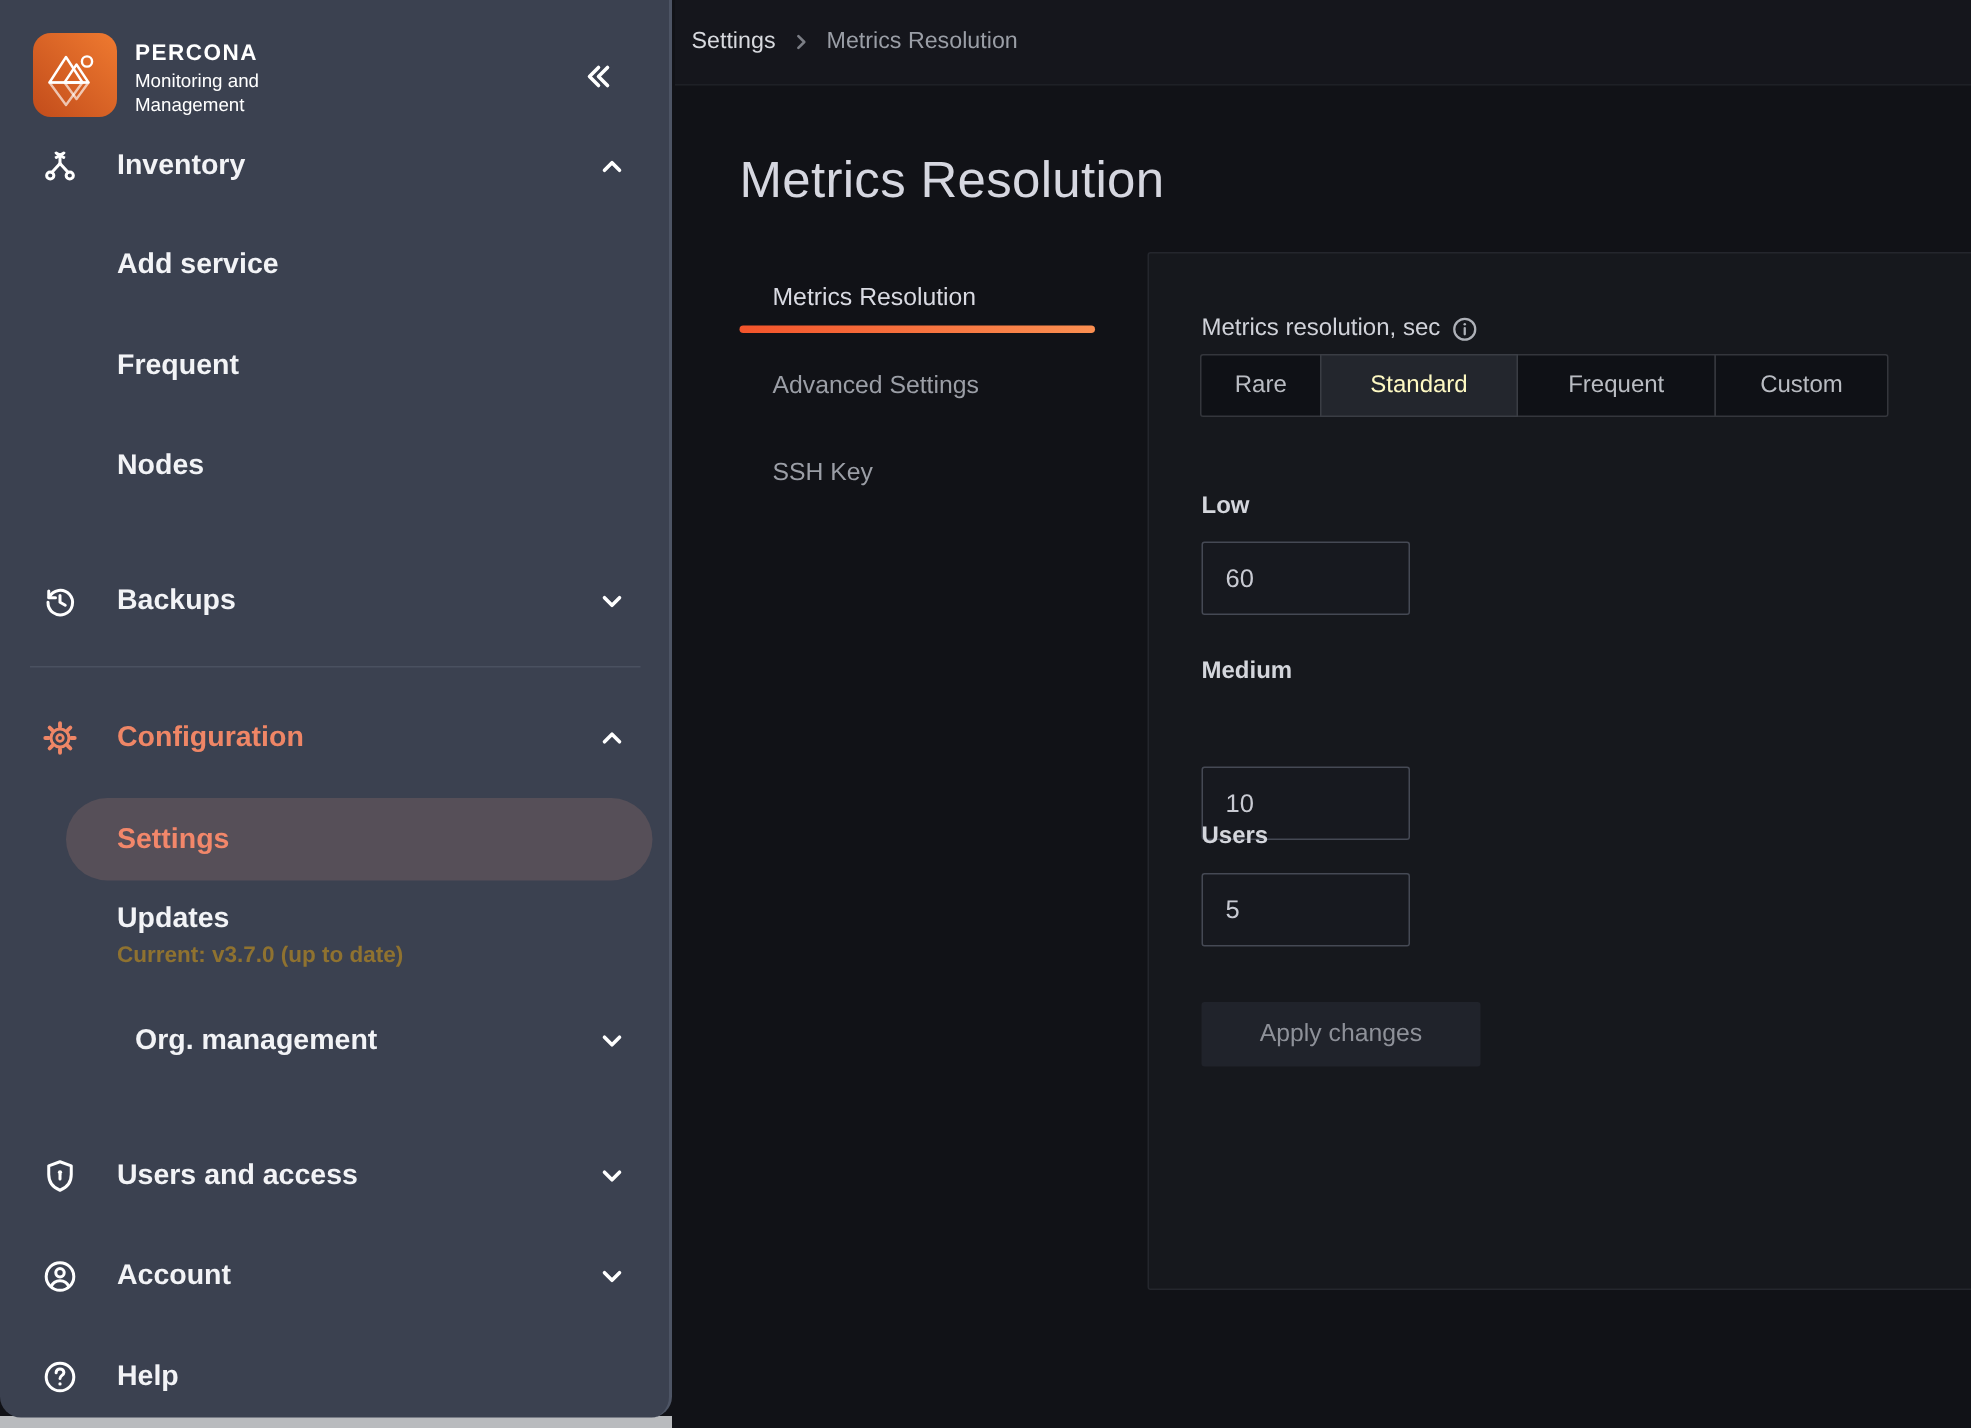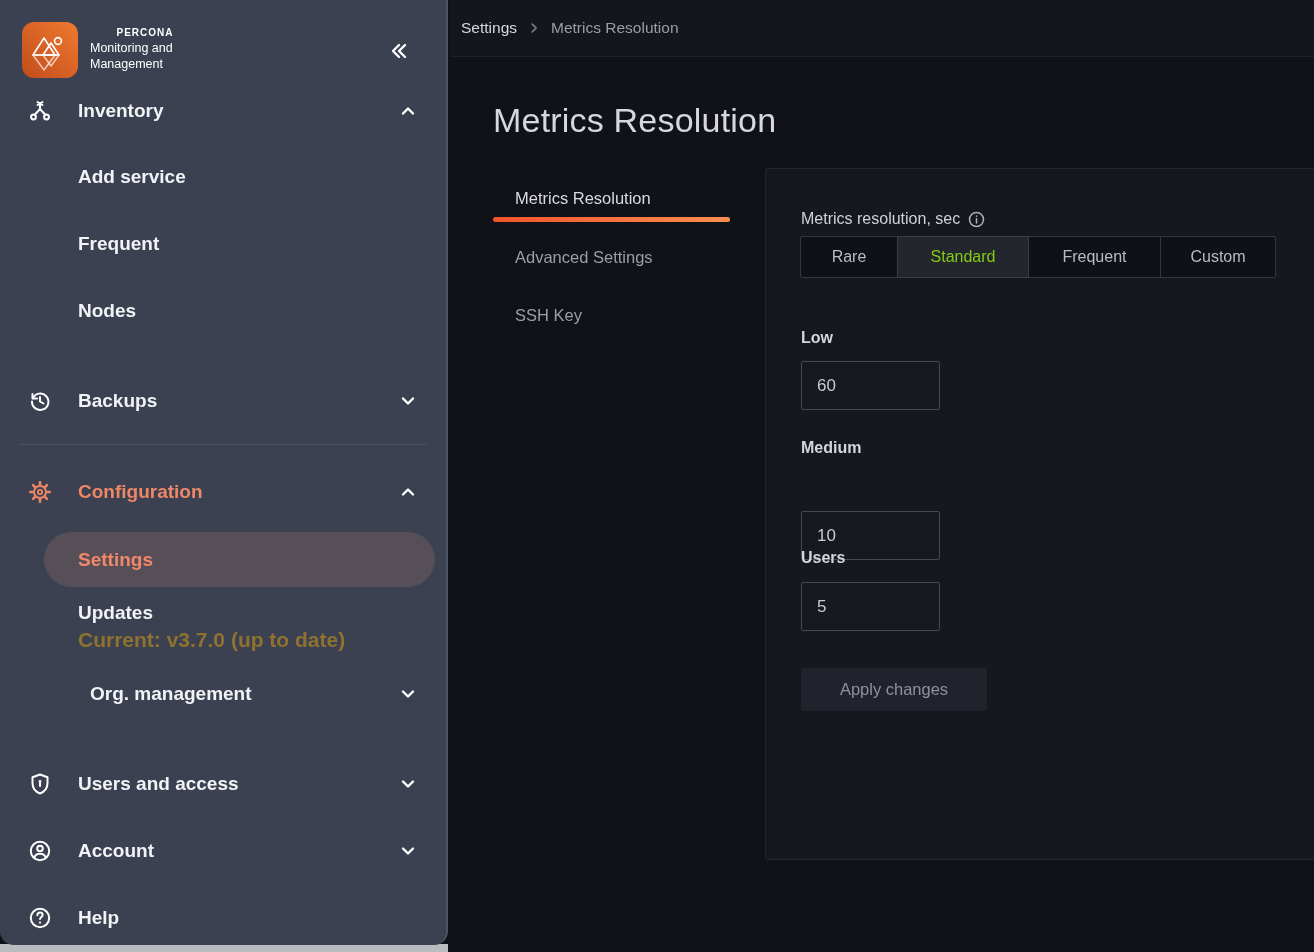--- a/index.html
+++ b/index.html
@@ -9,37 +9,37 @@
 
   
   .bottom-strip { position:absolute; left:0; bottom:0; width:448px; height:8px;
     background:#b9bbbe; }
   .sidebar { position:absolute; left:0; top:0; width:448px; height:945px;
     background:#3b4150; border-right:2px solid #4d5464;
     border-bottom-left-radius:14px; border-bottom-right-radius:14px; z-index:2; }
   .logo-row { position:absolute; left:0; top:0; width:448px; height:90px; }
   .logo-badge { position:absolute; left:22px; top:22px; width:56px; height:56px; }
   .brand { position:absolute; left:90px; top:27px; color:#ffffff; }
-  .brand-name { font-size:10px; font-weight:bold; letter-spacing:1px;text-align:center; }
+  .brand-name { font-size:15px; font-weight:bold; letter-spacing:1px; }
   .brand-sub { font-size:12.5px; width:110px; line-height:1.3; margin-top:2px; }
   .collapse-btn { position:absolute; left:383px; top:36px; width:30px; height:30px;
     cursor:pointer; display:flex; align-items:center; justify-content:center; }
 
   .srow { position:absolute; left:0; width:446px; height:44px; display:flex;
     align-items:center; cursor:pointer; color:#f2f3f6; }
   .srow .ico { position:absolute; left:28px; width:24px; height:24px; }
   .srow .lbl { position:absolute; left:78px; font-size:19px; font-weight:bold; }
   .srow .chev { position:absolute; left:398px; width:20px; height:20px; }
   .divider { position:absolute; left:20px; width:407px; height:1px; background:#4a5160; }
 
   .accent-lbl { color:#ef8666 !important; }
   .pill { position:absolute; left:44px; top:532px; width:391px; height:55px;
     background:#564f58; border-radius:28px; cursor:pointer; display:flex; align-items:center; }
   .pill .lbl { position:absolute; left:34px; font-size:19px; font-weight:bold; color:#f2876a; }
-  .sub-lbl { position:absolute; left:78px; top:30px; font-size:21px; color:#8f7230;
+  .sub-lbl { position:absolute; left:78px; top:30px; font-size:15px; color:#8f7230;
     font-weight:bold; white-space:nowrap; }
 
   
   .main { position:absolute; left:450px; top:0; right:0; height:952px; background:#111217; }
   .crumb-bar { position:absolute; left:0; top:0; right:0; height:57px; background:#15161c;
     border-bottom:1px solid #1e2026; display:flex; align-items:center; padding-left:11px; }
   .crumb-link { font-size:15.5px; color:#d7d9de; cursor:pointer; }
   .crumb-sep { margin:0 10px; display:flex; align-items:center; }
   .crumb-cur { font-size:15.5px; color:#9a9ea6; }
 
@@ -57,21 +57,21 @@
   .sec-label { position:absolute; left:35px; top:41px; font-size:16px; color:#d0d2d9;
     display:flex; align-items:center; gap:8px; }
   .info-ico { width:17px; height:17px; cursor:pointer; }
 
   .preset-group { position:absolute; left:34px; top:67px; height:42px; display:flex; }
   .preset { height:42px; background:#0f1116; border:1px solid #34363c; margin-left:-1px;
     color:#b9bcc2; font-size:16px; display:flex; align-items:center; justify-content:center;
     cursor:pointer; font-family:"Liberation Sans", sans-serif; }
   .preset:first-child { margin-left:0; border-radius:2px 0 0 2px; }
   .preset:last-child { border-radius:0 2px 2px 0; }
-  .preset.selected { background:#23262d; color:#84cc16; border-color:#3a3d44; z-index:1; }
+  .preset.selected { background:#23262d; color:#fef9c3; border-color:#3a3d44; z-index:1; }
 
   .field-label { position:absolute; left:35px; font-size:16px; font-weight:bold; color:#d4d6dc; }
   .field-input { position:absolute; left:35px; width:139px; height:49px; background:#17191f;
     border:1px solid #454954; border-radius:2px; color:#c8cad2; font-size:17px;
     padding-left:15px; font-family:"Liberation Sans", sans-serif; outline:none; }
   .apply-btn { position:absolute; left:35px; top:499px; width:186px; height:43px;
     background:#20232b; border:none; border-radius:2px; color:#8e9199; font-size:16.5px;
     font-weight:500; cursor:pointer; font-family:"Liberation Sans", sans-serif; }
 
   svg { display:block; }
@@ -277,21 +277,21 @@
         <span class="info-ico">
           <svg width="17" height="17" viewBox="0 0 18 18" fill="none" stroke="#aeb1b8" stroke-width="1.6" stroke-linecap="round">
             <circle cx="9" cy="9" r="7.4"></circle>
             <line x1="9" y1="8.2" x2="9" y2="12.6"></line>
             <circle cx="9" cy="5.4" r="0.9" fill="#aeb1b8" stroke="none"></circle>
           </svg>
         </span>
       </div>
 
       <div class="preset-group">
-        <button class="preset" style="width:98px">Rare</button>
+        <button class="preset" style="width:81px">Rare</button>
         <button class="preset selected" style="width:132px">Standard</button>
         <button class="preset" style="width:133px">Frequent</button>
         <button class="preset" style="width:116px">Custom</button>
       </div>
 
       <div class="field-label" style="top:160px">Low</div>
       <input class="field-input" style="top: 192px;" value="60">
 
       <div class="field-label" style="top:270px">Medium</div>
       <input class="field-input" style="top: 302px; margin-top: 40px;" value="10">

